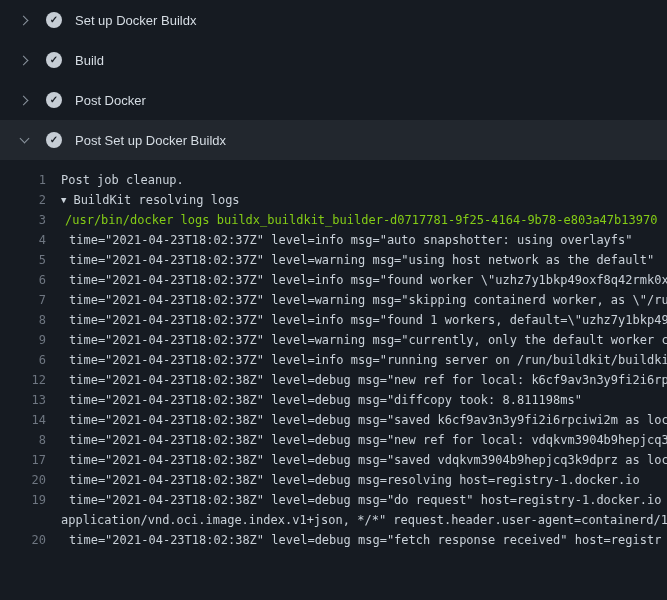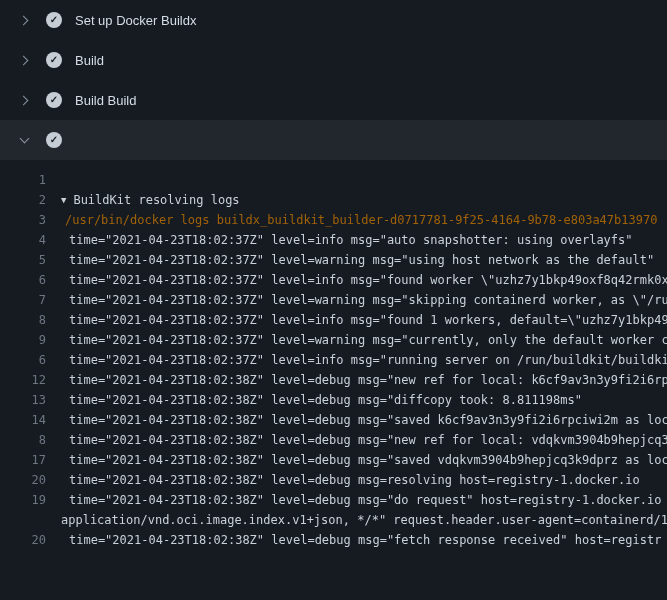--- a/index.html
+++ b/index.html
@@ -43,21 +43,21 @@
     font-size:12px;line-height:20px;
     color:#c9d1d9;
   }
   .log-line{display:flex;height:20px;overflow:hidden;white-space:pre;}
   .ln{
     display:inline-block;width:46px;flex-shrink:0;
     text-align:right;padding-right:15px;
     color:#6e7681;user-select:none;cursor:pointer;
   }
   .lt{white-space:pre;overflow:hidden;}
-  .log-line.command .lt{color:#a16207;padding-left:4px;}
+  .log-line.command .lt{color:#84cc16;padding-left:4px;}
   .log-line.entry  .lt{padding-left:8px;}
   .log-line.wrap   .lt{padding-left:0;}
   .tri{
     display:inline-block;font-size:9px;vertical-align:1px;
     margin-right:7px;color:#c9d1d9;cursor:pointer;
   }
 </style>
 </head>
 <body>
 
@@ -75,31 +75,32 @@
           <i></i>
         </span>
         <span class="check">✓</span>
         <span class="section-label">Build</span>
       </div>
       <div class="section-row">
         <span class="chev">
           <i></i>
         </span>
         <span class="check">✓</span>
-        <span class="section-label">Build Build</span>
+        <span class="section-label">Post Docker</span>
       </div>
       <div class="section-row expanded">
         <span class="chev">
           <i></i>
         </span>
         <span class="check">✓</span>
+        <span class="section-label">Post Set up Docker Buildx</span>
       </div>
     </div>
   <div class="log" id="log">
-      <div class="log-line plain"><span class="ln">1</span></div>
+      <div class="log-line plain"><span class="ln">1</span><span class="lt">Post job cleanup.</span></div>
       <div class="log-line group"><span class="ln">2</span><span class="tri">▼</span><span class="lt">BuildKit resolving logs</span></div>
       <div class="log-line command"><span class="ln">3</span><span class="lt">/usr/bin/docker logs buildx_buildkit_builder-d0717781-9f25-4164-9b78-e803a47b13970</span></div>
       <div class="log-line entry"><span class="ln">4</span><span class="lt">time="2021-04-23T18:02:37Z" level=info msg="auto snapshotter: using overlayfs"</span></div>
       <div class="log-line entry"><span class="ln">5</span><span class="lt">time="2021-04-23T18:02:37Z" level=warning msg="using host network as the default"</span></div>
       <div class="log-line entry"><span class="ln">6</span><span class="lt">time="2021-04-23T18:02:37Z" level=info msg="found worker \"uzhz7y1bkp49oxf8q42rmk0xj</span></div>
       <div class="log-line entry"><span class="ln">7</span><span class="lt">time="2021-04-23T18:02:37Z" level=warning msg="skipping containerd worker, as \"/run</span></div>
       <div class="log-line entry"><span class="ln">8</span><span class="lt">time="2021-04-23T18:02:37Z" level=info msg="found 1 workers, default=\"uzhz7y1bkp49o</span></div>
       <div class="log-line entry"><span class="ln">9</span><span class="lt">time="2021-04-23T18:02:37Z" level=warning msg="currently, only the default worker ca</span></div>
       <div class="log-line entry"><span class="ln">6</span><span class="lt">time="2021-04-23T18:02:37Z" level=info msg="running server on /run/buildkit/buildkit</span></div>
       <div class="log-line entry"><span class="ln">12</span><span class="lt">time="2021-04-23T18:02:38Z" level=debug msg="new ref for local: k6cf9av3n3y9fi2i6rpc</span></div>

